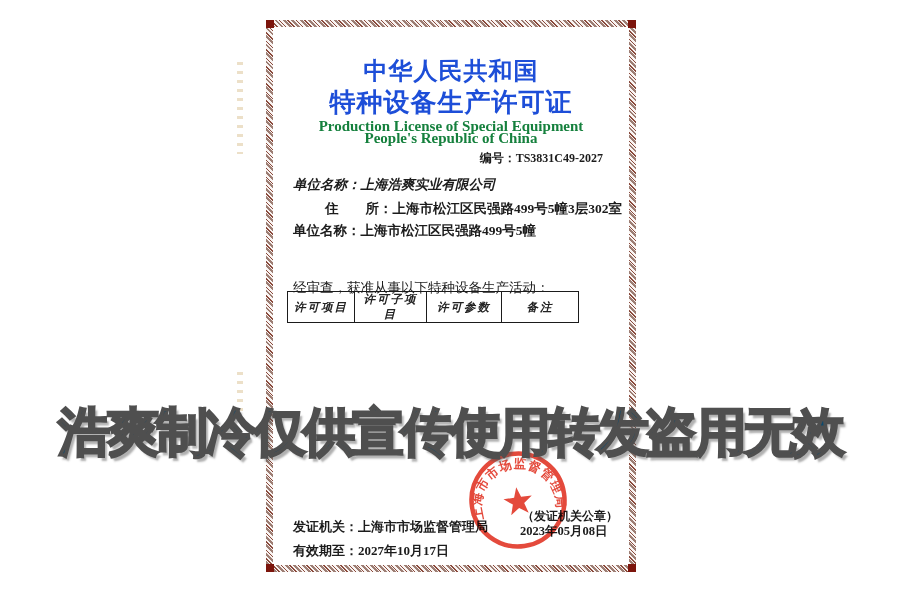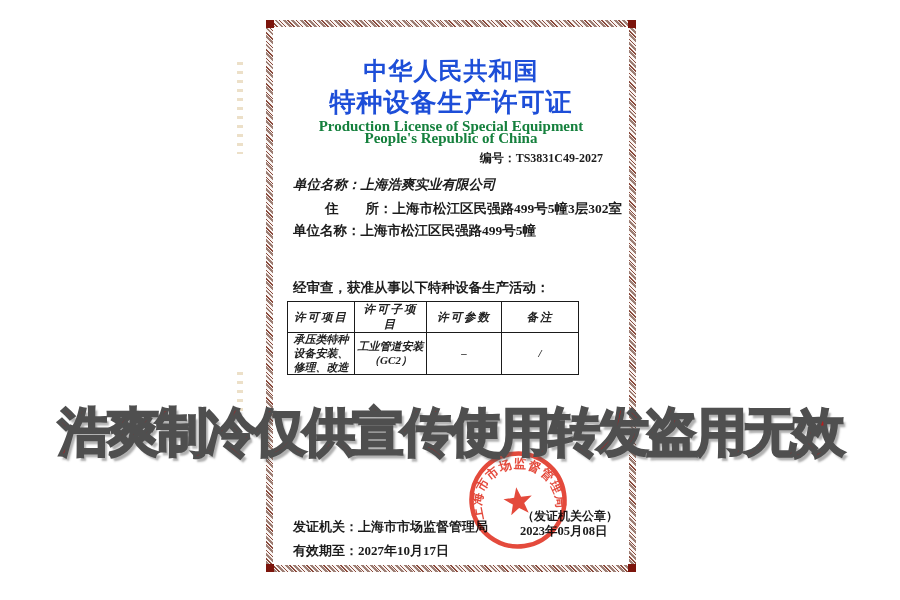--- a/index.html
+++ b/index.html
@@ -28,25 +28,25 @@
   .title-en{position:absolute;left:0;width:100%;text-align:center;font-weight:bold;color:#15803d;
             font-family:"Liberation Serif",serif;}
   .e1{top:91px;font-size:15px;}
   .e2{top:103px;font-size:15px;text-align:center;}
 
   .license-no{position:absolute;top:123px;right:26px;font-size:12px;font-weight:bold;
               font-family:"Liberation Serif",serif;}
   .field{position:absolute;left:20px;font-size:13.5px;font-weight:bold;white-space:nowrap;
          font-family:"Liberation Serif",serif;}
   .f1{top:149px;font-style:italic;} .f2{top:173px;margin-left:32px;} .f3{top:195px;}
-  .approval{position:absolute;left:20px;top:252px;font-size:13.5px;font-weight:bold;
+  .approval{position:absolute;left:20px;top:252px;font-size:13.5px;font-weight:normal;
             font-family:"Liberation Serif",serif;}
 
-  table.lic{position:absolute;left:14px;top:274px;border-collapse:collapse;table-layout:fixed;
-            font-family:Liberation Serif, serif;}
+  table.lic{position:absolute;left:14px;top:264px;border-collapse:collapse;table-layout:fixed;
+            font-family:Liberation Mono, monospace;}
   table.lic td,table.lic th{border:1.5px solid #1b1b1b;text-align:center;vertical-align:middle;
             font-style:italic;font-weight:bold;color:#222;padding:0 2px;box-sizing:border-box;}
   table.lic th{height:20px;font-size:11.5px;letter-spacing:2px;}
   table.lic td{height:40px;font-size:11px;line-height:1.25;}
   .cw1{width:67px;} .cw2{width:72px;} .cw3{width:75px;} .cw4{width:77px;}
 
   .issuer{position:absolute;left:20px;top:491px;font-size:13px;font-weight:bold;white-space:nowrap;
           font-family:"Liberation Serif",serif;}
   .valid{position:absolute;left:20px;top:515px;font-size:13px;font-weight:bold;white-space:nowrap;
          font-family:"Liberation Serif",serif;}
@@ -56,21 +56,21 @@
               font-family:"Liberation Serif",serif;}
 
   
   .stamp{position:absolute;left:468px;top:450px;width:100px;height:100px;z-index:30;
          transform:rotate(-8deg);opacity:.93;mix-blend-mode:multiply;}
   .stamp svg{width:100%;height:100%;}
 
   
   .watermark{position:absolute;left:0;top:398px;width:900px;z-index:40;text-align:center;
              font-size:52px;font-weight:900;letter-spacing:-3px;white-space:nowrap;
-             color:#b91c1c;-webkit-text-stroke:2.2px #4f4f4f;
+             color:#0c4a6e;-webkit-text-stroke:2.2px #4f4f4f;
              text-shadow:3px 4px 2px rgba(80,80,80,.45);
              font-family:"Liberation Sans",sans-serif;}
 </style>
 </head>
 <body>
 
 <div class="page">
 
   <div class="bleed top"></div>
   <div class="bleed bottom"></div>
@@ -103,26 +103,20 @@
     <div class="approval">经审查，获准从事以下特种设备生产活动：</div>
 
     <table class="lic">
       <tbody>
           <tr>
         <th class="cw1">许可项目</th>
         <th class="cw2">许可子项目</th>
         <th class="cw3">许可参数</th>
         <th class="cw4">备注</th>
       </tr>
-      <tr>
-        <td>承压类特种设备安装、修理、改造</td>
-        <td>工业管道安装（GC2）</td>
-        <td>–</td>
-        <td>/</td>
-      </tr>
     </tbody>
       </table>
 
     <div class="issuer">
       <span>发证机关：</span><span>上海市市场监督管理局</span>
     </div>
     <div class="valid">
       <span>有效期至：</span><span>2027年10月17日</span>
     </div>
 

